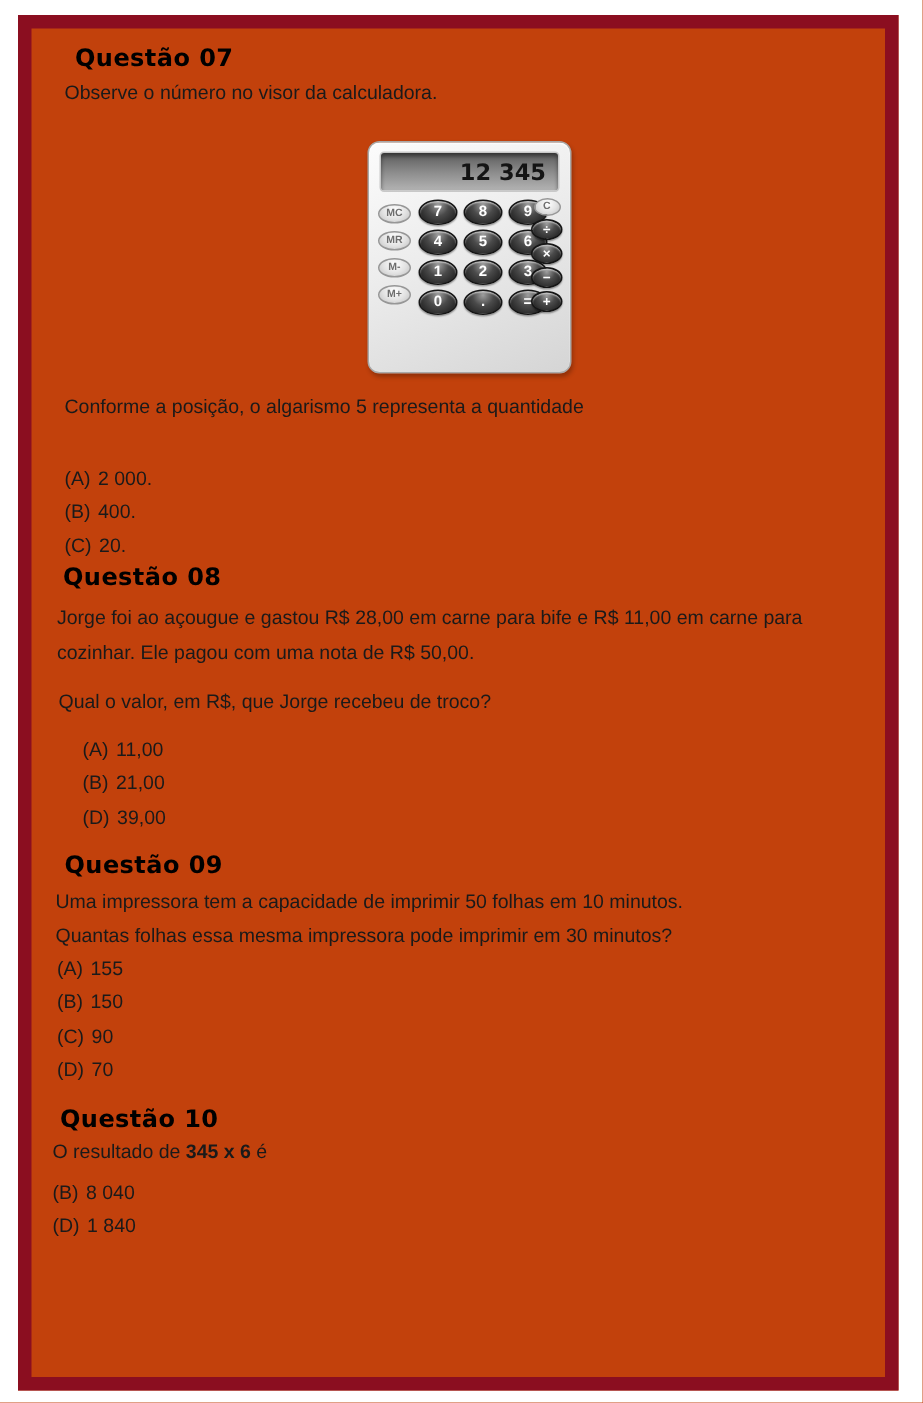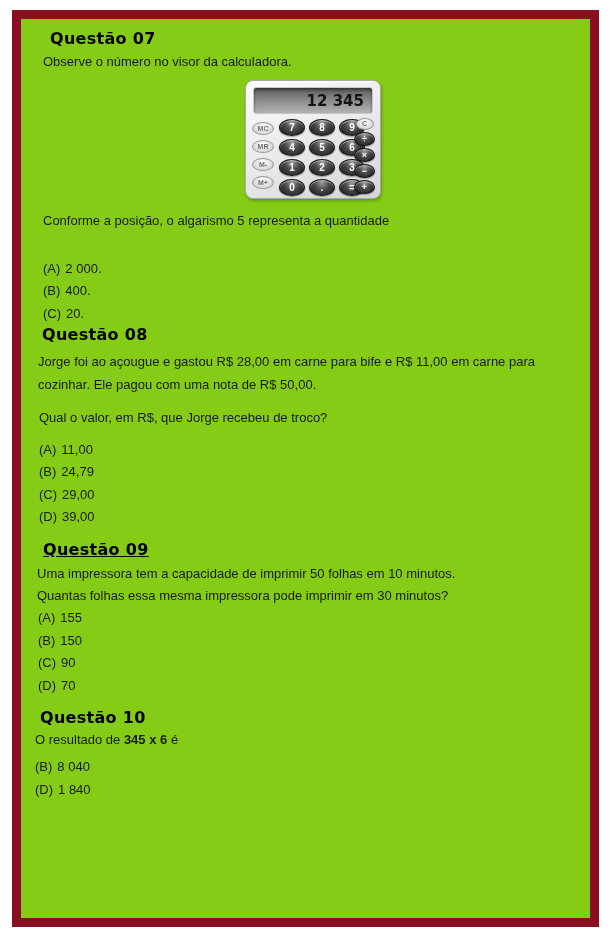--- a/index.html
+++ b/index.html
@@ -10,65 +10,65 @@
     font-family: "Liberation Sans", sans-serif;
     color: #1a1a1a;
     overflow: hidden;
   }
   .frame {
     position: absolute;
     left: 12px; top: 10px;
     width: 587px; height: 917px;
     box-sizing: border-box;
     border: 9px solid #8B0E20;
-    background: #84cc16;
+    background: #c2410c;
   }
   .content {
     position: absolute;
     inset: 0;
     padding: 10px 18px 0 14px;
     font-size: 13px;
     line-height: 14px;
   }
   .q-title {
     font-family: "DejaVu Sans", sans-serif;
     font-weight: 700;
     font-size: 16px;
     line-height: 19px;
     letter-spacing: 0.3px;
     color: #000;
   }
   .t7 { margin-left: 15px; }
   .t8 { margin-left: 7px;  }
-  .t9 { margin-left: 8px;  margin-top: 11px; text-decoration: underline; }
+  .t9 { margin-left: 8px;  margin-top: 11px; }
   .t10{ margin-left: 5px;  margin-top: 11px; }
   .line { line-height: 14px; }
   .wrapline { line-height: 22.4px; }
   .opts { margin-top: 0; }
   .opt { line-height: 22.4px; white-space: nowrap; }
   .opt .letter { margin-right: 5px; }
 
   
   .q7-intro   { margin: 7px 0 0 8px; }
   .q7-prompt  { margin: 15px 0 0 8px; }
   .q7-opts    { margin: 30px 0 0 8px; }
   .q8-stmt    { margin: 7px 0 0 3px; max-width: 505px; }
   .q8-prompt  { margin: 15px 0 0 4px; }
-  .q8-opts    { margin: 14px 0 0 4px; }
+  .q8-opts    { margin: 14px 0 0 20px; }
   .q9-lines   { margin: 4px 0 0 2px; }
   .q9-opts    { margin: 0 0 0 3px; }
   .q10-prompt { margin: 5px 0 0 0; line-height: 16px; }
   .q10-opts   { margin: 8px 0 0 0; }
   .bold { font-weight: 700; }
 
   
   .calc {
     position: relative;
-    width: 136px; height: 119px;
-    margin: 11px 0 0 210px;
+    width: 136px; height: 155px;
+    margin: 25px 0 0 210px;
     border-radius: 8px;
     background: linear-gradient(155deg, #fcfcfc 0%, #ececec 45%, #d5d5d5 100%);
     border: 1px solid #a8a8a8;
     box-shadow: inset 0 1px 1px rgba(255,255,255,.9), 1px 2px 3px rgba(0,0,0,.25);
     box-sizing: border-box;
   }
   .calc-display {
     position: absolute; left: 7px; right: 7px; top: 6px; height: 27px;
     border-radius: 3px;
     background: linear-gradient(#5c5c5c, #8f8f8f 55%, #b3b3b3);
@@ -163,22 +163,21 @@
       <div class="opt"><span class="letter">(A)</span><span>2 000.</span></div>
       <div class="opt"><span class="letter">(B)</span><span>400.</span></div>
       <div class="opt"><span class="letter">(C)</span><span>20.</span></div>
     </div>
 
     <div class="q-title t8">Questão 08</div>
     <div class="wrapline q8-stmt">Jorge foi ao açougue e gastou R$ 28,00 em carne para bife e R$ 11,00 em carne para cozinhar. Ele pagou com uma nota de R$ 50,00.</div>
     <div class="line q8-prompt">Qual o valor, em R$, que Jorge recebeu de troco?</div>
     <div class="opts q8-opts">
       <div class="opt"><span class="letter">(A)</span><span>11,00</span></div>
-      <div class="opt"><span class="letter">(B)</span><span>24,79</span></div>
-      <div class="opt"><span class="letter">(C)</span><span>29,00</span></div>
+      <div class="opt"><span class="letter">(B)</span><span>21,00</span></div>
       <div class="opt"><span class="letter">(D)</span><span>39,00</span></div>
     </div>
 
     <div class="q-title t9">Questão 09</div>
     <div class="q9-lines">
       <div class="wrapline">Uma impressora tem a capacidade de imprimir 50 folhas em 10 minutos.</div>
       <div class="wrapline">Quantas folhas essa mesma impressora pode imprimir em 30 minutos?</div>
     </div>
     <div class="opts q9-opts">
       <div class="opt"><span class="letter">(A)</span><span>155</span></div>

